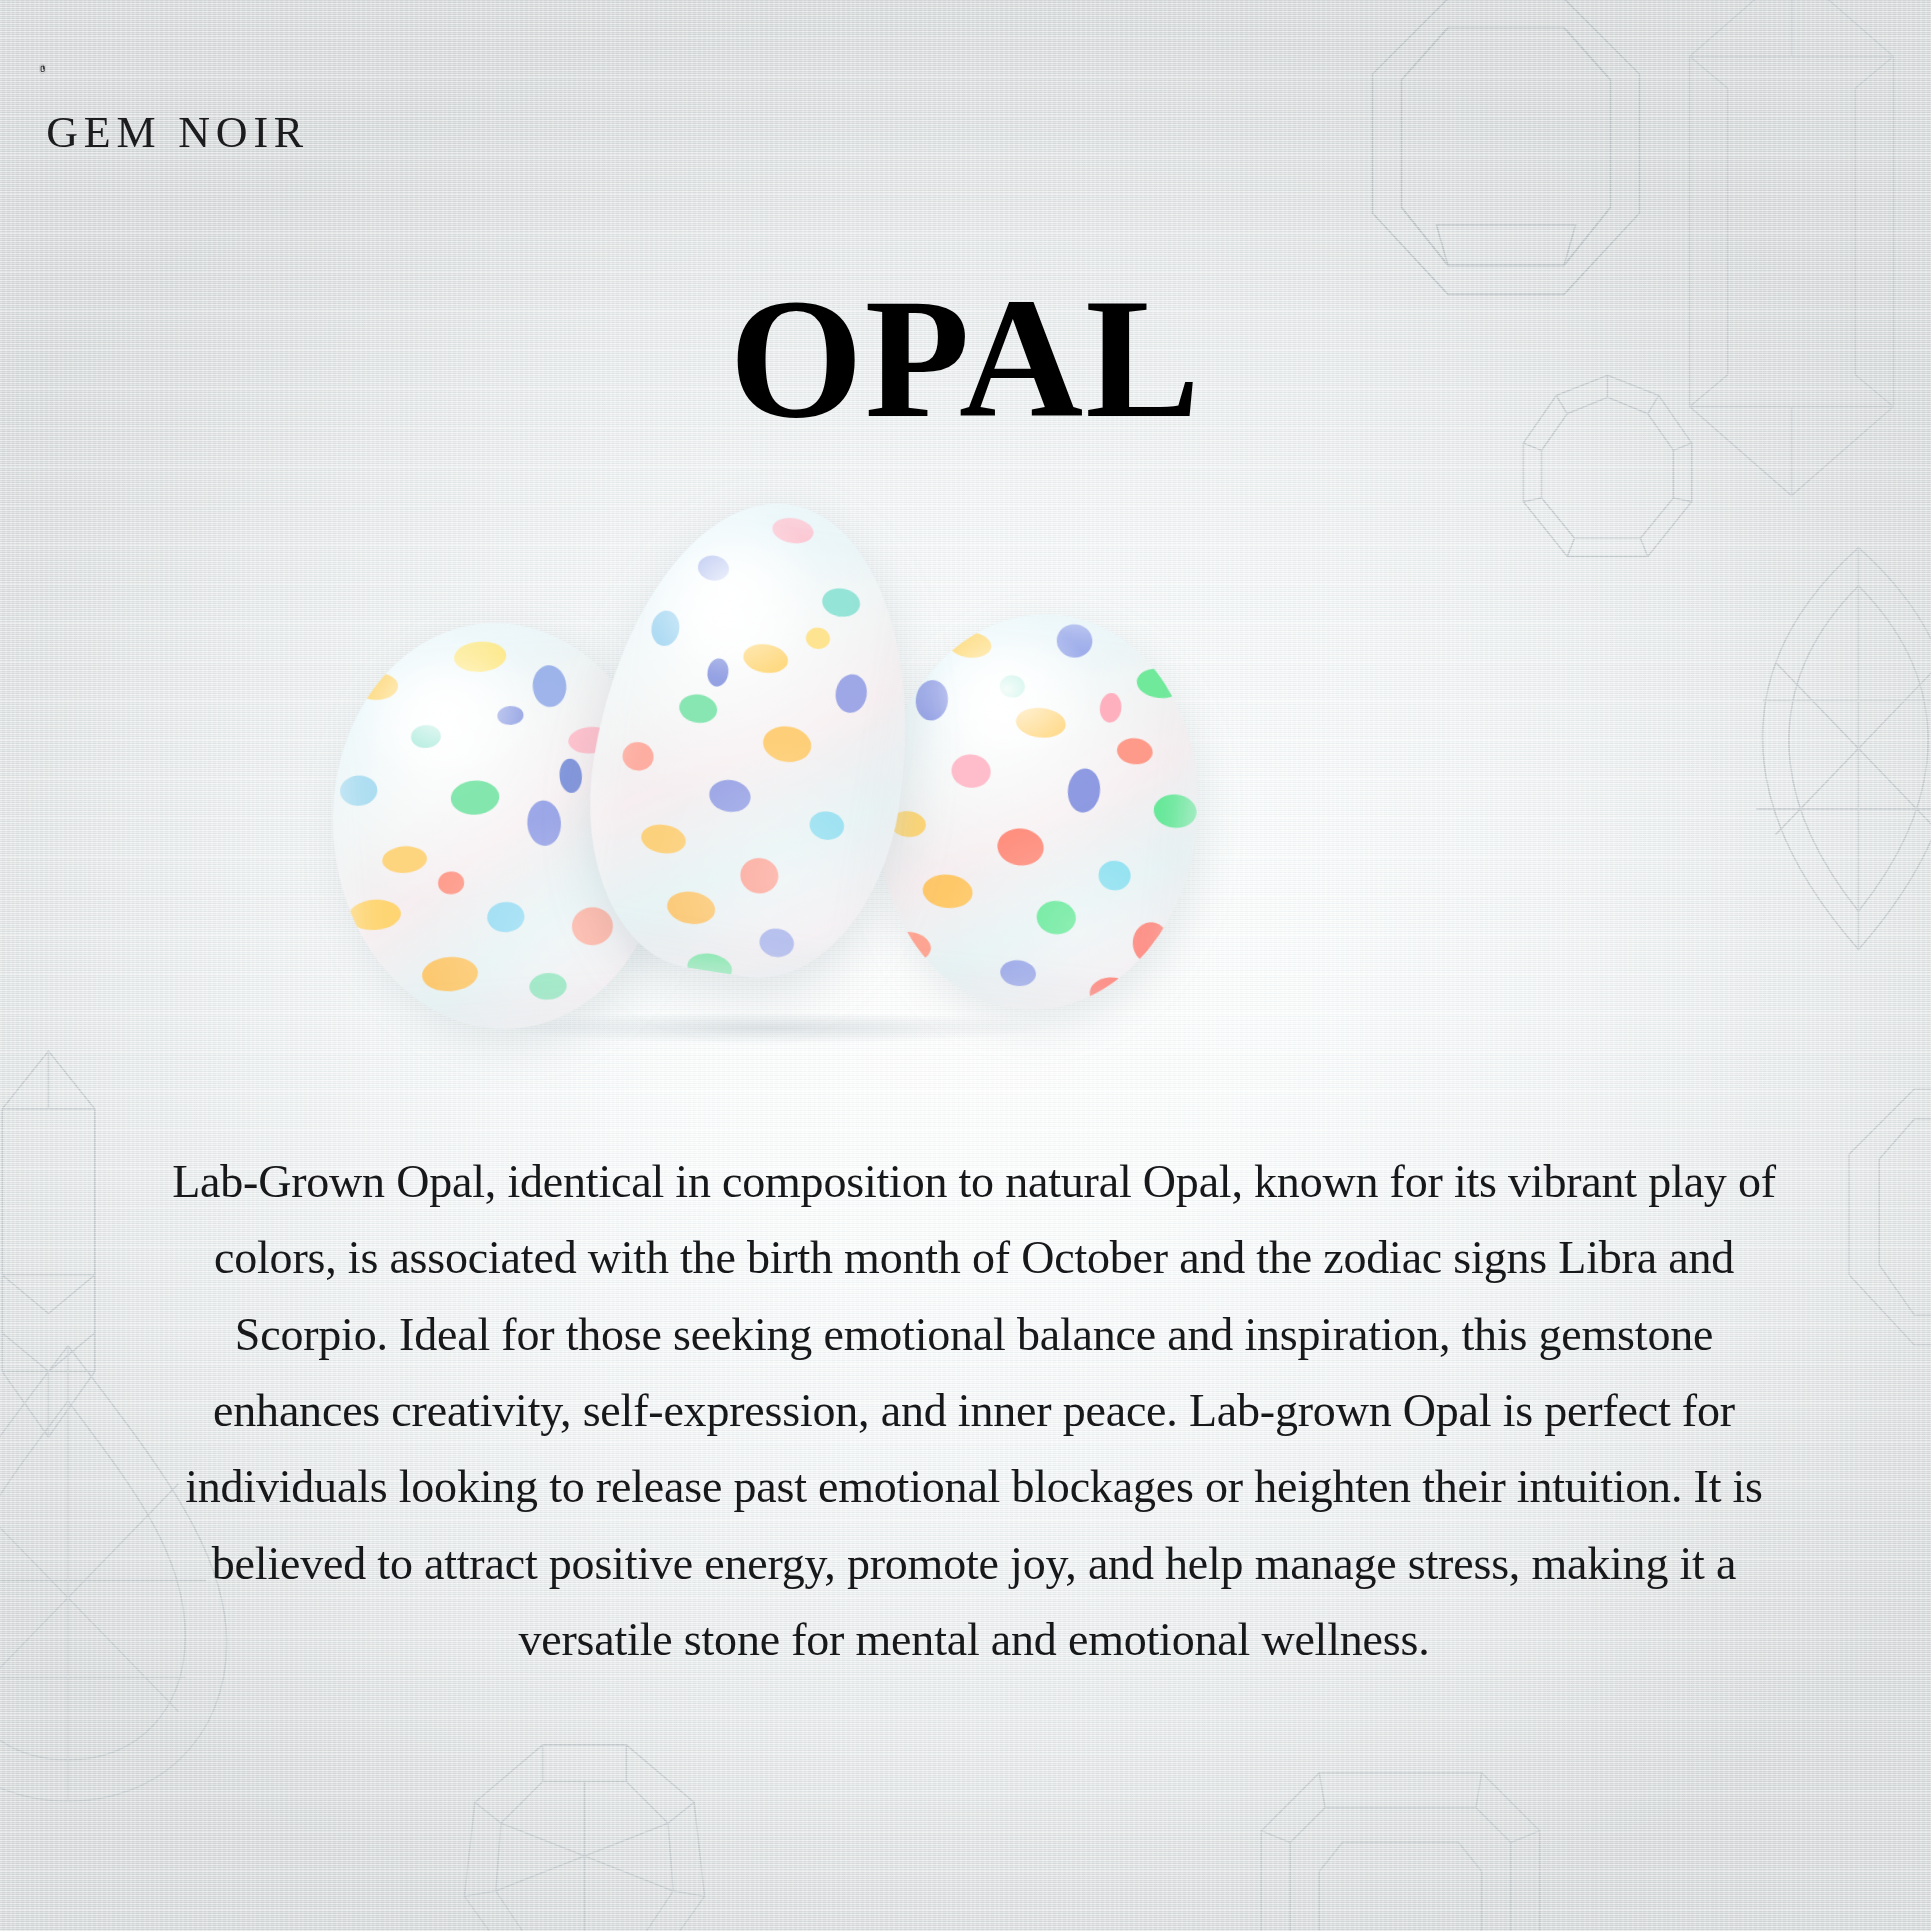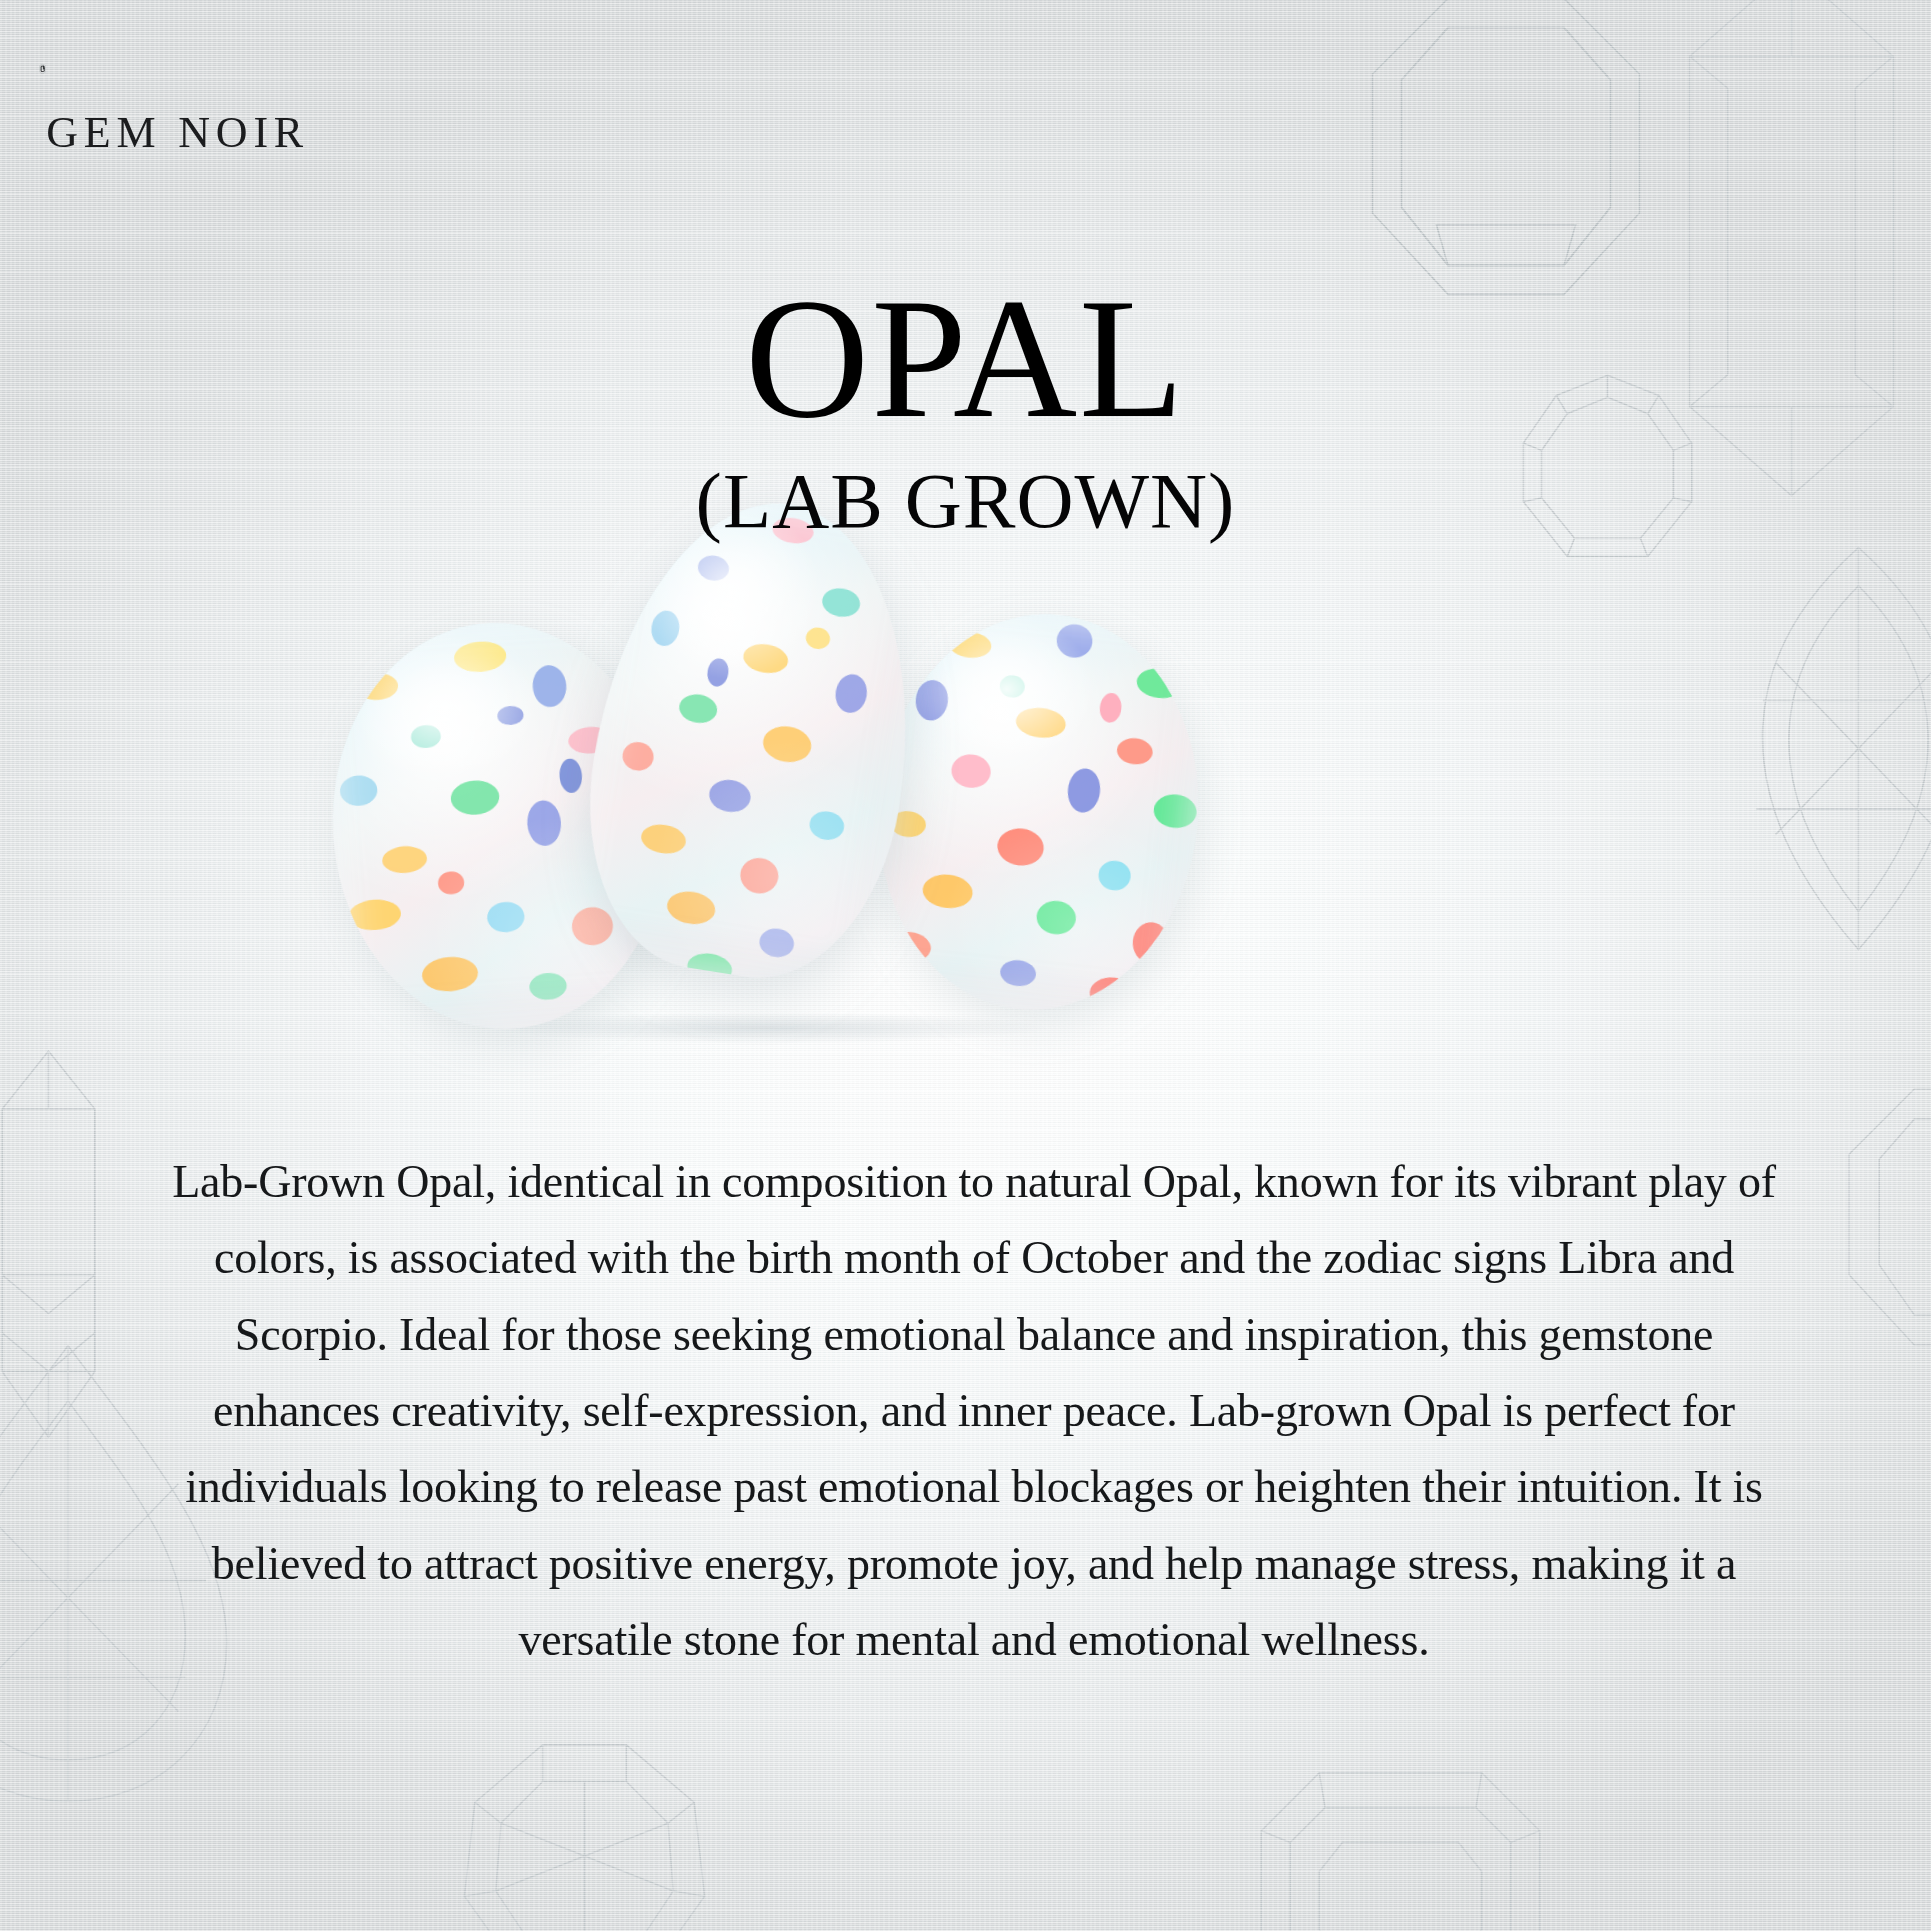--- a/index.html
+++ b/index.html
@@ -85,21 +85,21 @@
   
   #title-wrap{
     position:absolute; top:272px; left:0; width:1931px; z-index:5;
     text-align:center;
   }
   #title{
     font-family:"Liberation Serif", serif;
     font-size:172px;
     line-height:1.0;
     letter-spacing:1.9px;
-    font-weight:400;
+    font-weight:700;
     color:#000000;
   }
   #subtitle{
     margin-top:17.4px;
     font-family:"Liberation Serif", serif;
     font-size:79px;
     line-height:1.0;
     letter-spacing:1px;
     font-weight:400;
     color:#050506;
@@ -273,21 +273,20 @@
         <path d="M52 58 L74 58 L74 69 L52 69 Z" fill="#141618"></path>
         <path d="M63 22 L74 33 L74 69 L63 69 Z" fill="#141618"></path>
         <path d="M63 69 L74 69 L74 94 L63 106 L63 69 Z" fill="#141618"></path>
       </svg>
     </div>
     <div id="logo-wordmark">GEM NOIR</div>
   </div>
 
   <div id="title-wrap">
     <h1 id="title">OPAL</h1>
-    <h2 id="subtitle">(LAB GROWN)</h2>
   </div>
 
   <div id="gems">
     <div id="gem-shadow"></div>
 
     <div class="gem" id="gem-left">
       <div class="base"></div>
       <div class="flecks">
         <svg viewBox="0 0 200 240" preserveAspectRatio="none" style="width:100%;height:100%">
           <g opacity=".85">

